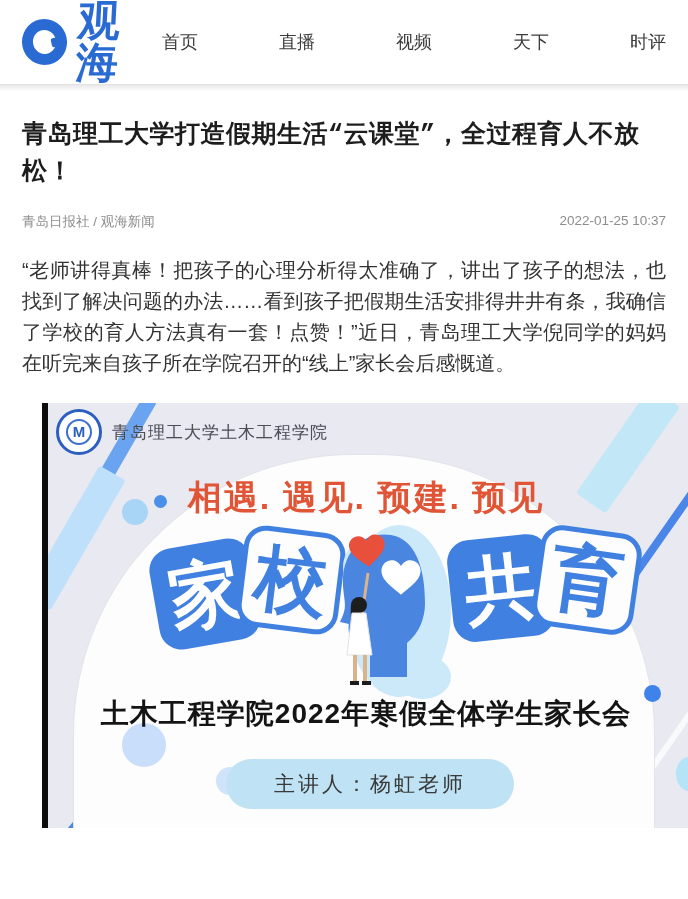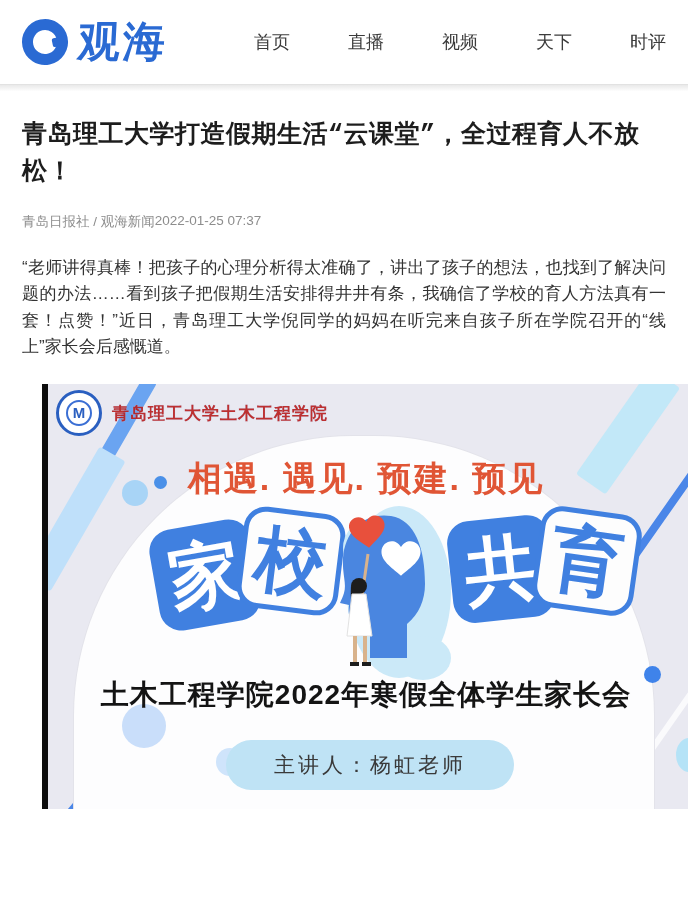--- a/index.html
+++ b/index.html
@@ -22,44 +22,44 @@
     transform:rotate(-12deg);
   }
   .g-mark::after {
     content:""; position:absolute; right:-10px; top:10px;
     width:15px; height:9px; background:#2a6ad3; border-radius:2px;
   }
   .brand-name {
     font-size:42px; font-weight:900; color:#2a6ad3;
     letter-spacing:3px; line-height:1; transform:skewX(-3deg);
   }
-  .main-nav { margin-left:auto; display:flex; gap:58px; }
+  .main-nav { margin-left:auto; display:flex; gap:81px; }
   .main-nav .nav-item {
     font-size:18px; color:#3b3b3b; cursor:pointer; white-space:nowrap;
   }
   .header-band {
     height:7px;
     background:linear-gradient(#e9e9e9,#fdfdfd);
     border-top:1px solid #e2e2e2;
   }
 
   
   .article { padding:0 22px; }
   .article-title {
     margin-top:26px;
     font-size:25px; line-height:1.48; font-weight:700; color:#1d1d1d;
     letter-spacing:0.5px;
     font-family:Liberation Mono, monospace;
   }
   .meta-row {
-    margin-top:22px; display:flex; justify-content:flex-start;
+    margin-top:22px; display:flex; justify-content:space-between;
     font-size:13.5px; color:#8d8d8d;
   }
   .article-body p {
-    margin-top:24px; font-size:17px; line-height:1.55; color:#333;
+    margin-top:24px; font-size:20px; line-height:1.55; color:#333;
     text-align:justify;
   }
 
   
   .poster {
     position:relative; margin:24px 20px 0; width:648px; height:425px;
     background:#e9e9f1; overflow:hidden;
   }
   .poster .edge-bar {
     position:absolute; left:0; top:0; width:6px; height:100%;
@@ -95,21 +95,21 @@
     width:46px; height:46px; border-radius:50%;
     background:#fff; border:3px solid #2a5fc0;
     display:flex; align-items:center; justify-content:center;
   }
   .badge-inner {
     width:26px; height:26px; border-radius:50%;
     border:2px solid #3b6fd4; color:#2a5fc0;
     font-size:15px; font-weight:900; text-align:center; line-height:22px;
   }
   .org-name {
-    font-size:17px; font-weight:700; color:#b91c1c; opacity:.9;
+    font-size:17px; font-weight:400; color:#404040; opacity:.9;
     letter-spacing:1px; text-shadow:0 0 1px #b9c8ea;
   }
 
   .slogan {
     position:absolute; left:0; right:0; top:72px; z-index:3;
     text-align:center; font-size:34px; font-weight:700;
     color:#e05535; letter-spacing:2px;
   }
 
   .tile {
@@ -154,21 +154,21 @@
     <span class="nav-item">时评</span>
   </nav>
 </header>
 <div class="header-band"></div>
 
 <main class="article">
   <h1 class="article-title">青岛理工大学打造假期生活“云课堂”，全过程育人不放松！</h1>
 
   <div class="meta-row">
     <span>青岛日报社 / 观海新闻</span>
-    <span>2022-01-25 07:37</span>
+    <span>2022-01-25 10:37</span>
   </div>
 
   <div class="article-body">
     <p>“老师讲得真棒！把孩子的心理分析得太准确了，讲出了孩子的想法，也找到了解决问题的办法……看到孩子把假期生活安排得井井有条，我确信了学校的育人方法真有一套！点赞！”近日，青岛理工大学倪同学的妈妈在听完来自孩子所在学院召开的“线上”家长会后感慨道。</p>
   </div>
 
   <figure class="poster">
     <div class="edge-bar"></div>
 
     <div class="decor stripe stripe-tl-blue"></div>

